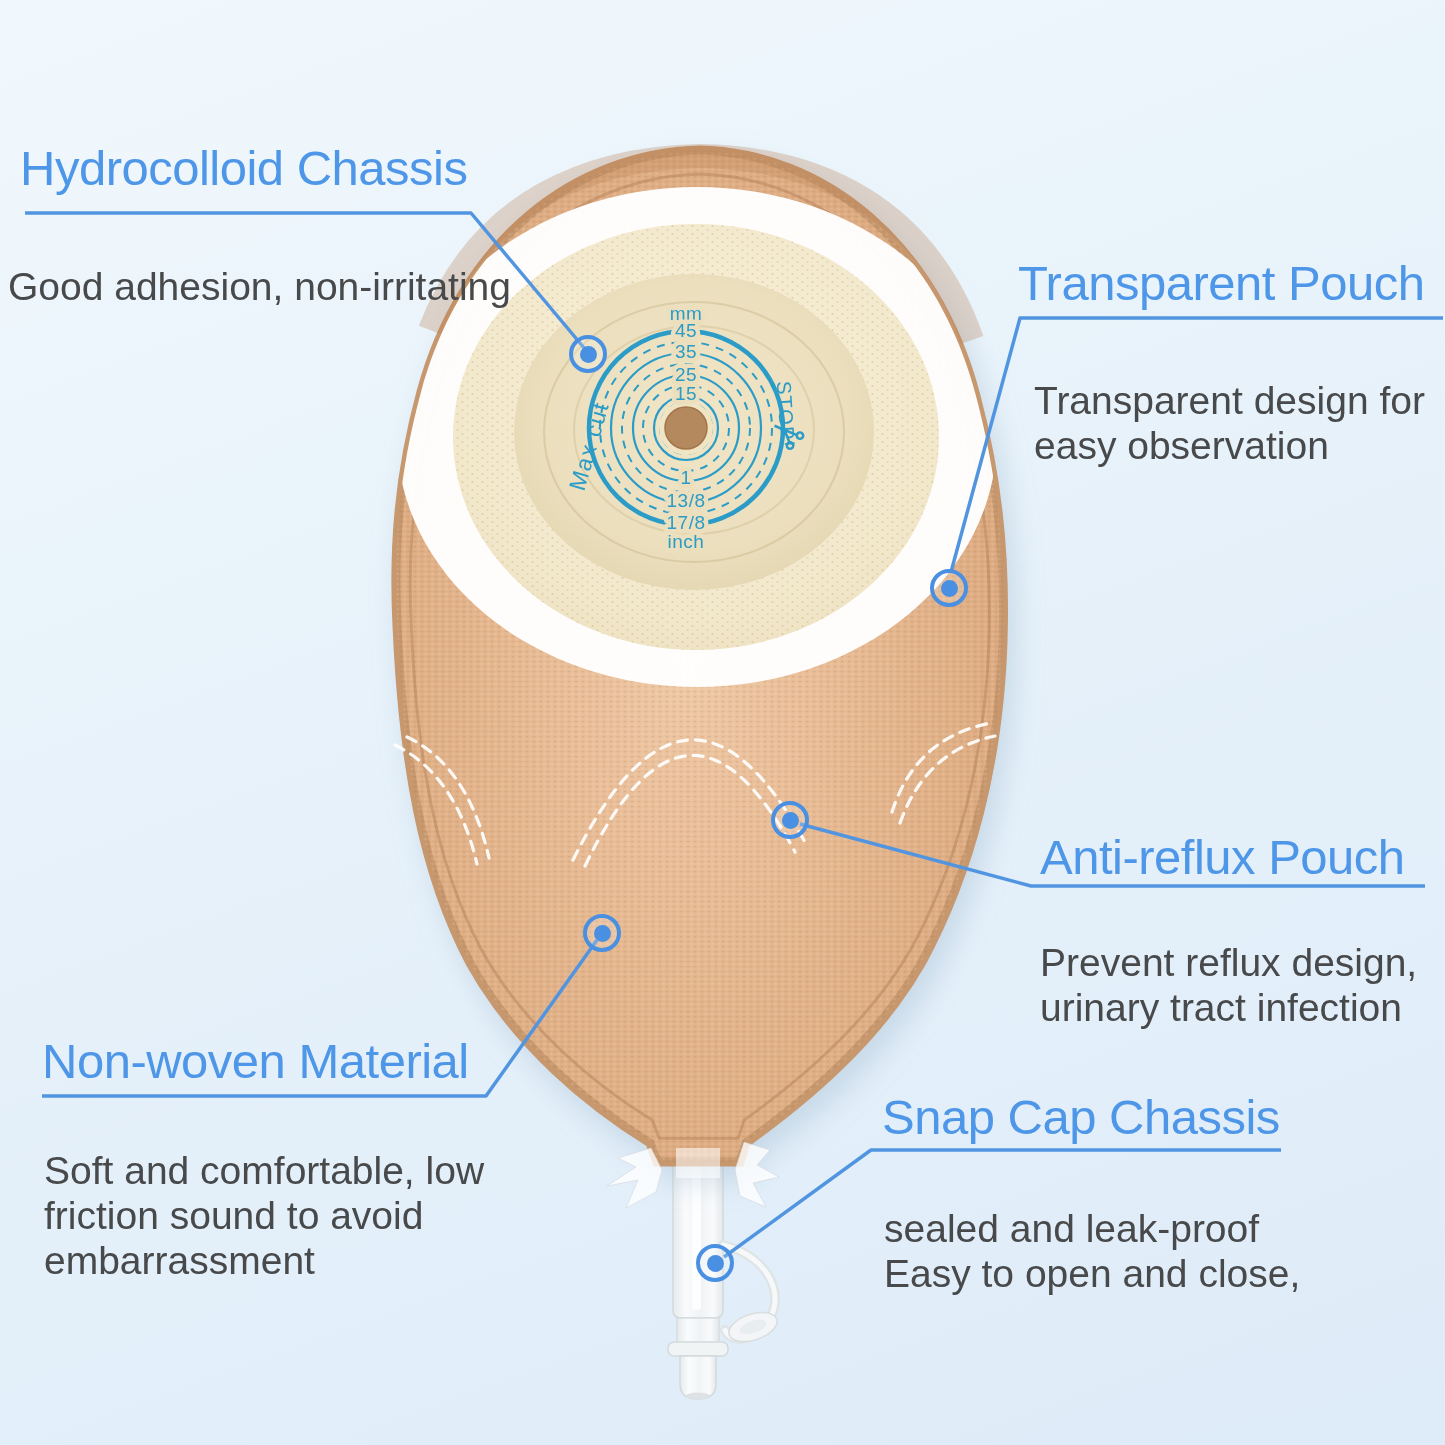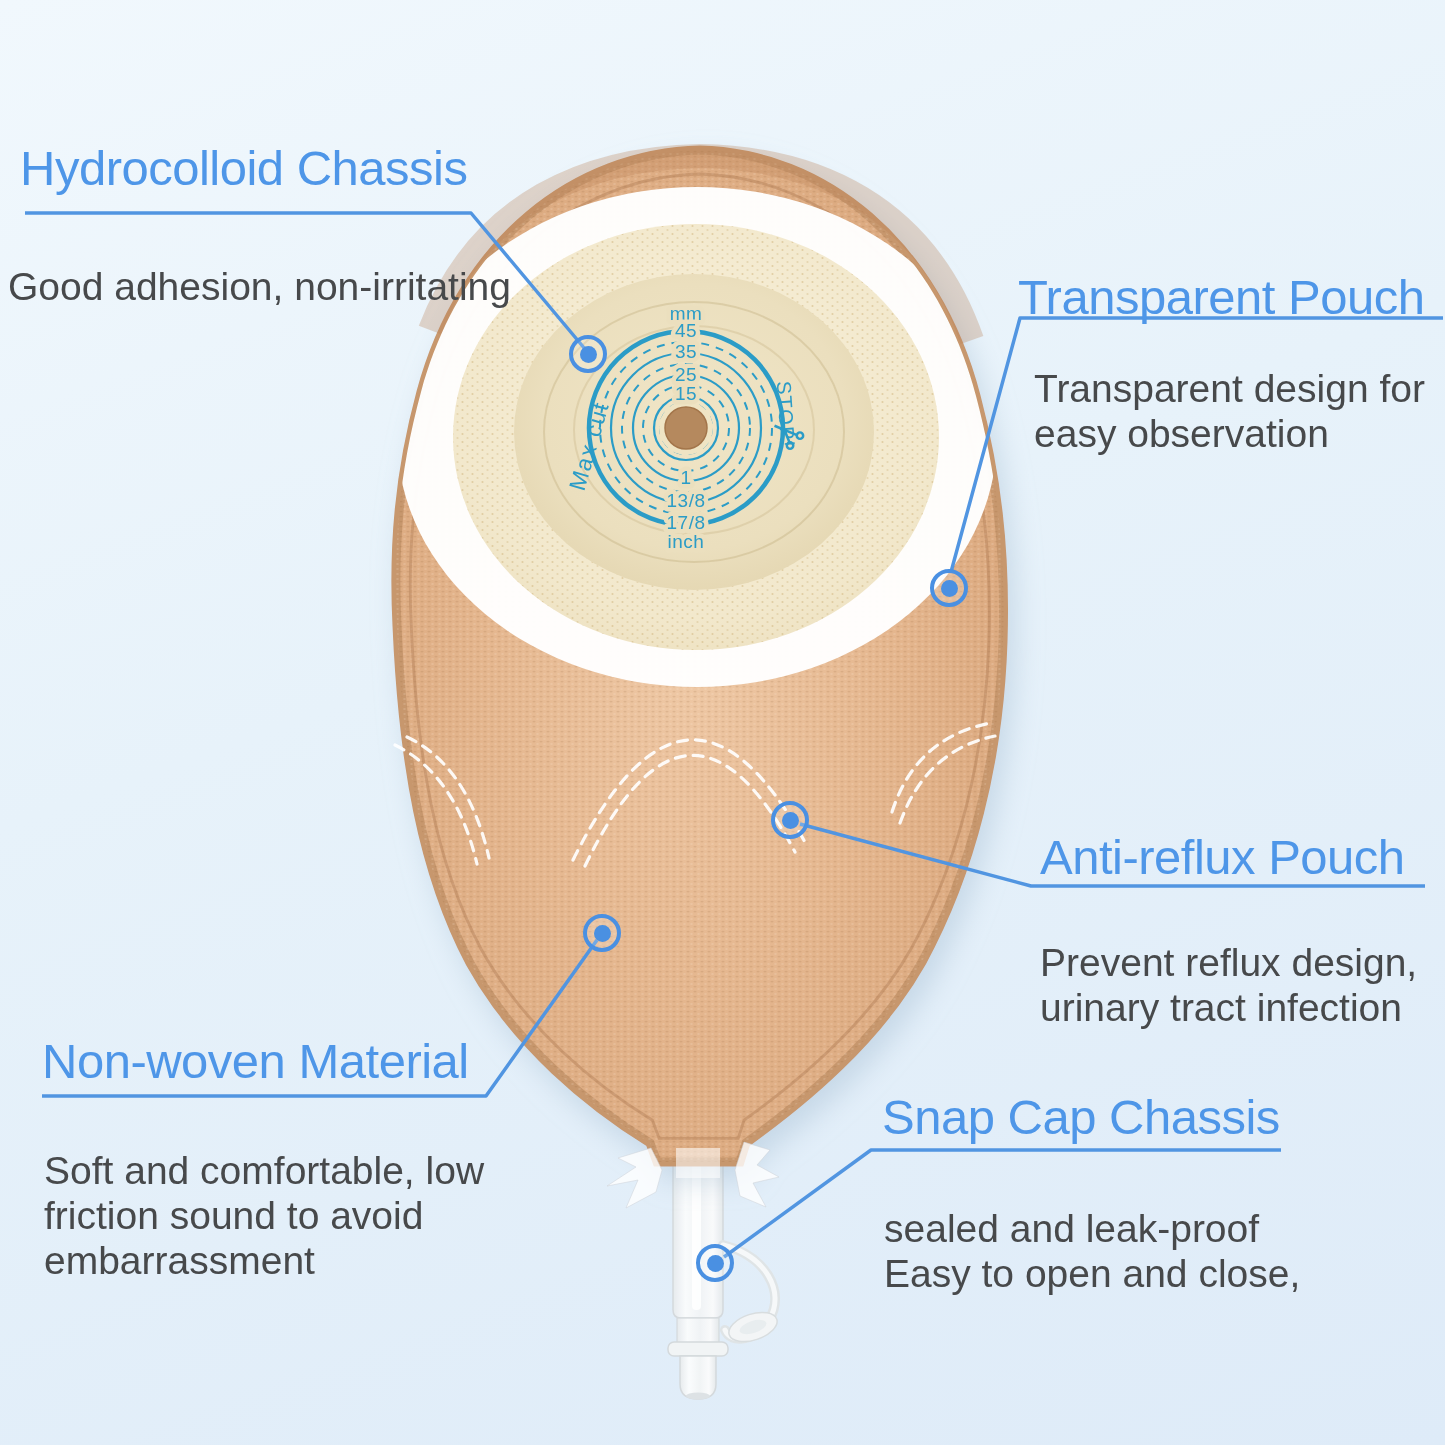--- a/index.html
+++ b/index.html
@@ -192,22 +192,22 @@
     </div>
   <div class="dot" style="left:696px;top:1244px">
       <span class="dot-core"></span>
     </div>
 
   <div class="callout-title" style="left:20px;top:143px">Hydrocolloid Chassis</div>
   <div class="callout-desc" style="left:8px;top:222px">
     <span>Good adhesion, non-irritating</span>
   </div>
 
-  <div class="callout-title" style="left:1018px;top:272px">Transparent Pouch</div>
-  <div class="callout-desc" style="left:1034px;top:324px">
+  <div class="callout-title" style="left:1018px;top:258px">Transparent Pouch</div>
+  <div class="callout-desc" style="left:1034px;top:336px">
     <span>Transparent design for</span>
     <span>easy observation</span>
   </div>
 
   <div class="callout-title" style="left:1040px;top:832px">Anti-reflux Pouch</div>
   <div class="callout-desc" style="left:1040px;top:898px">
     <span>Prevent reflux design,</span>
     <span>urinary tract infection</span>
   </div>
 

